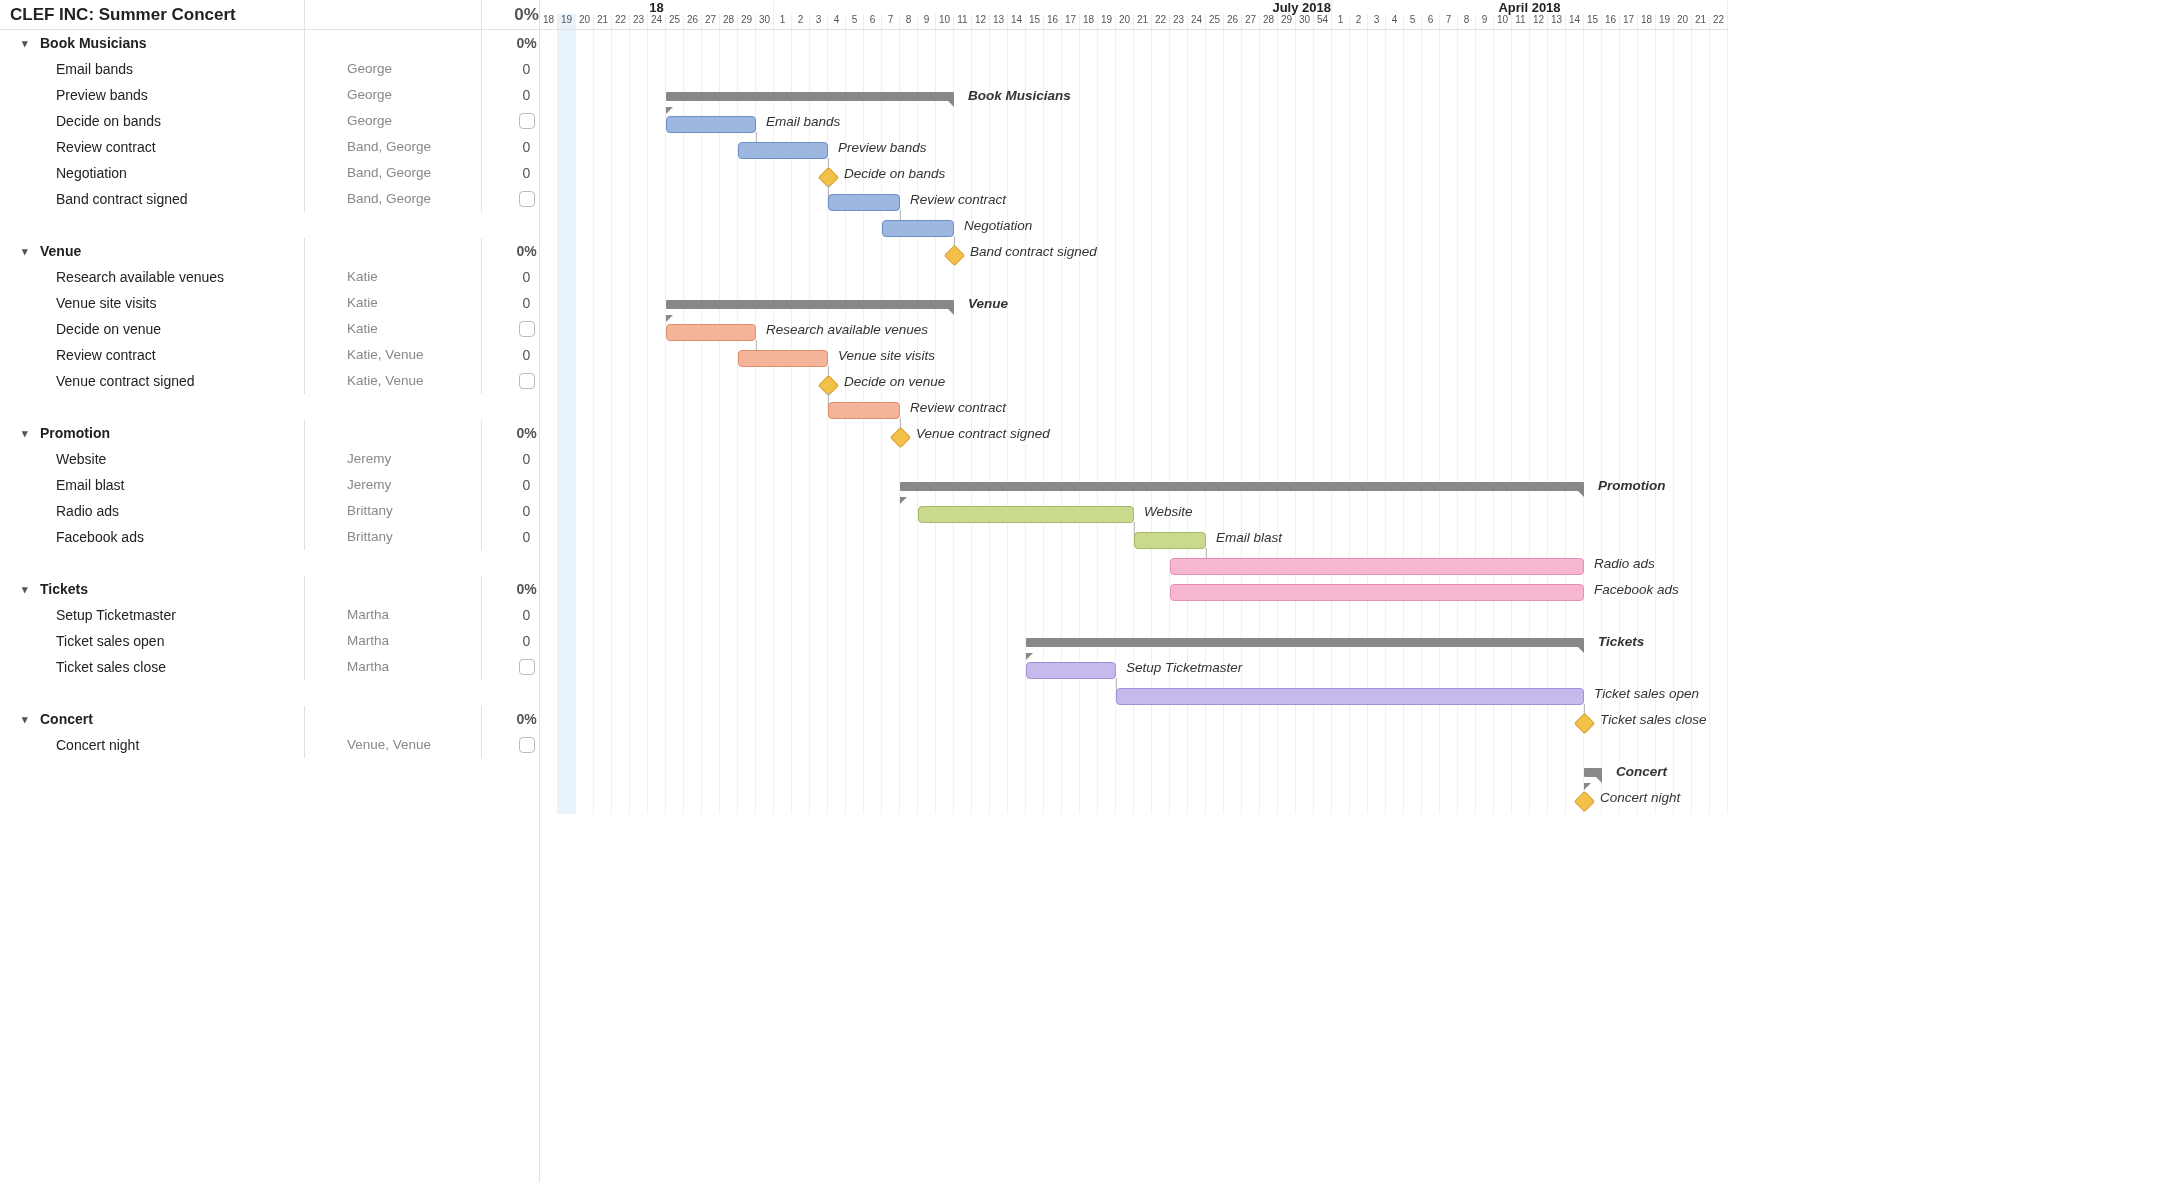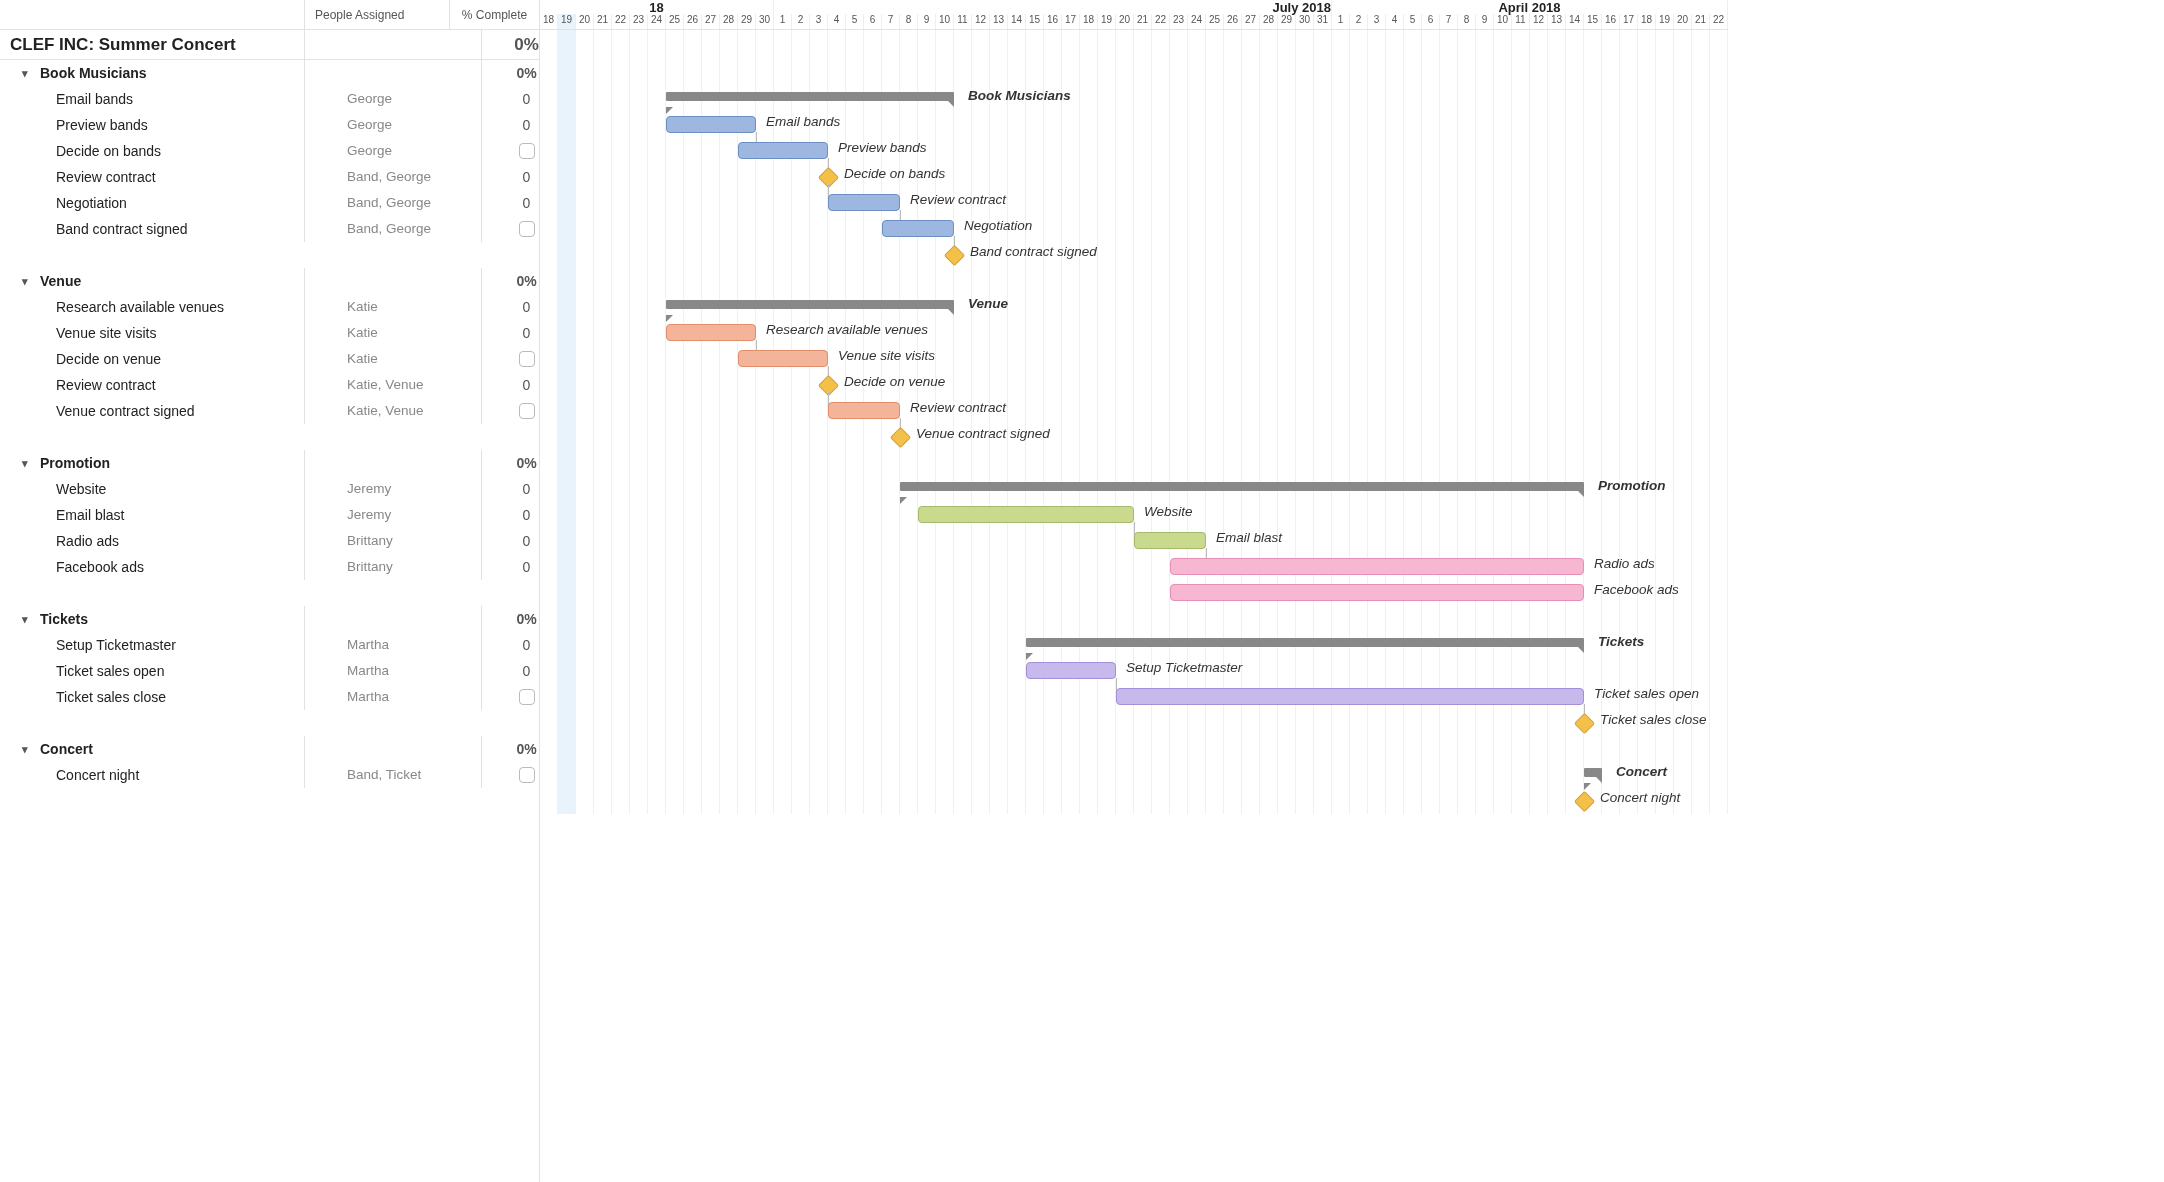--- a/index.html
+++ b/index.html
@@ -119,25 +119,20 @@
     position:absolute; border-color:#bbb; pointer-events:none;
   }
   .dep-v { border-left:1px solid #bbb; width:0; }
 </style>
 </head>
 <body>
 
 <div class="app">
 
   <div class="table">
-    <div class="thead">
-      <div class="tcol-name"></div>
-      <div class="tcol-people">People Assigned</div>
-      <div class="tcol-complete">% Complete</div>
-    </div>
     <div class="trow project-title">
       <div class="tcol-name">CLEF INC: Summer Concert</div>
       <div class="tcol-people"></div>
       <div class="tcol-complete">0%</div>
     </div>
     <div id="tbody">
         <div class="trow group">
           <div class="tcol-name">Book Musicians</div>
           <div class="tcol-people"></div>
           <div class="tcol-complete" style="font-weight: bold;">0%</div>
@@ -247,21 +242,21 @@
           <div class="tcol-people">Martha</div>
           <div class="tcol-complete"><span class="checkbox"></span></div>
         </div>
         <div class="trow group">
           <div class="tcol-name">Concert</div>
           <div class="tcol-people"></div>
           <div class="tcol-complete" style="font-weight: bold;">0%</div>
         </div>
         <div class="trow">
           <div class="tcol-name">Concert night</div>
-          <div class="tcol-people">Band, Ticket</div>
+          <div class="tcol-people">Venue, Venue</div>
           <div class="tcol-complete"><span class="checkbox"></span></div>
         </div>
       </div>
   </div>
 
   <div class="gantt-wrap">
     <div class="gantt" id="gantt" style="width: 1188px;">
       <div class="gantt-header">
         <div class="gantt-months" id="gantt-months">
             <div class="gantt-month" style="width: 234px; flex: 0 0 234px;">18</div>
@@ -305,21 +300,21 @@
             <div class="gantt-day">21</div>
             <div class="gantt-day">22</div>
             <div class="gantt-day">23</div>
             <div class="gantt-day">24</div>
             <div class="gantt-day">25</div>
             <div class="gantt-day">26</div>
             <div class="gantt-day">27</div>
             <div class="gantt-day">28</div>
             <div class="gantt-day">29</div>
             <div class="gantt-day">30</div>
-            <div class="gantt-day">31</div>
+            <div class="gantt-day">54</div>
             <div class="gantt-day">1</div>
             <div class="gantt-day">2</div>
             <div class="gantt-day">3</div>
             <div class="gantt-day">4</div>
             <div class="gantt-day">5</div>
             <div class="gantt-day">6</div>
             <div class="gantt-day">7</div>
             <div class="gantt-day">8</div>
             <div class="gantt-day">9</div>
             <div class="gantt-day">10</div>

